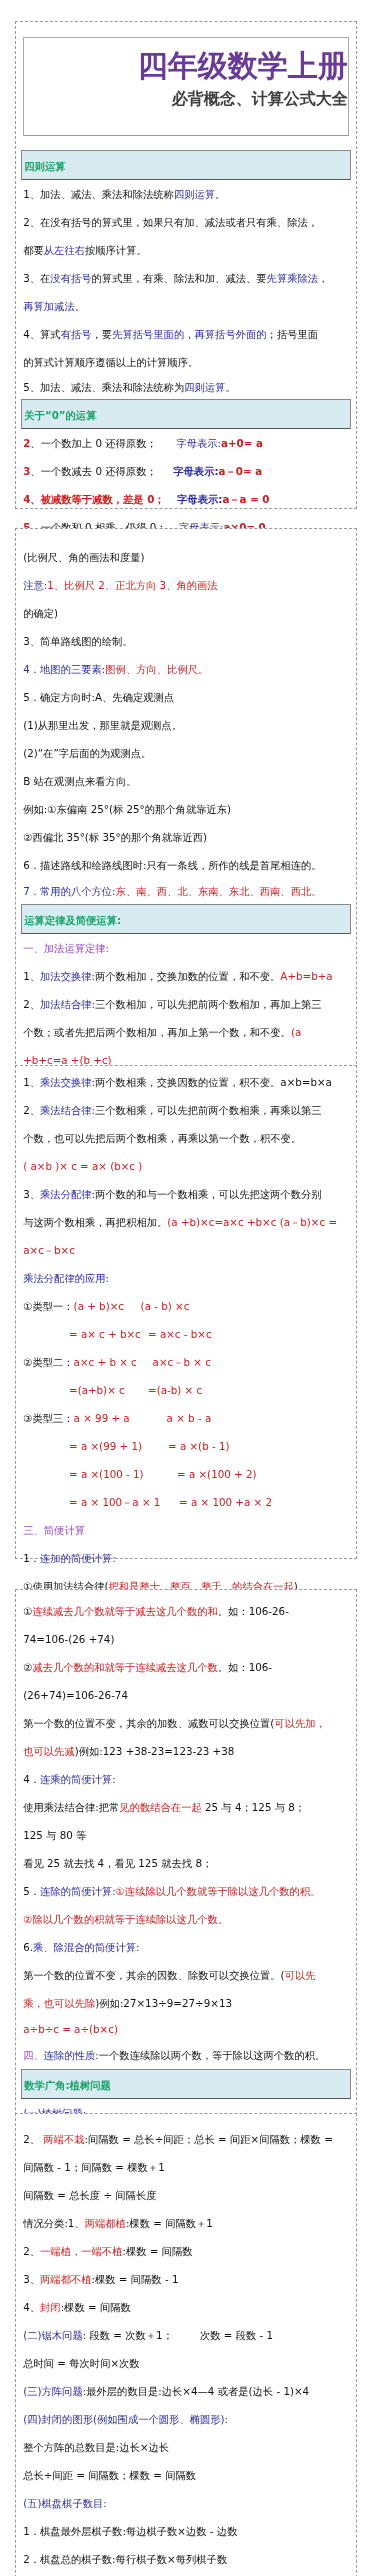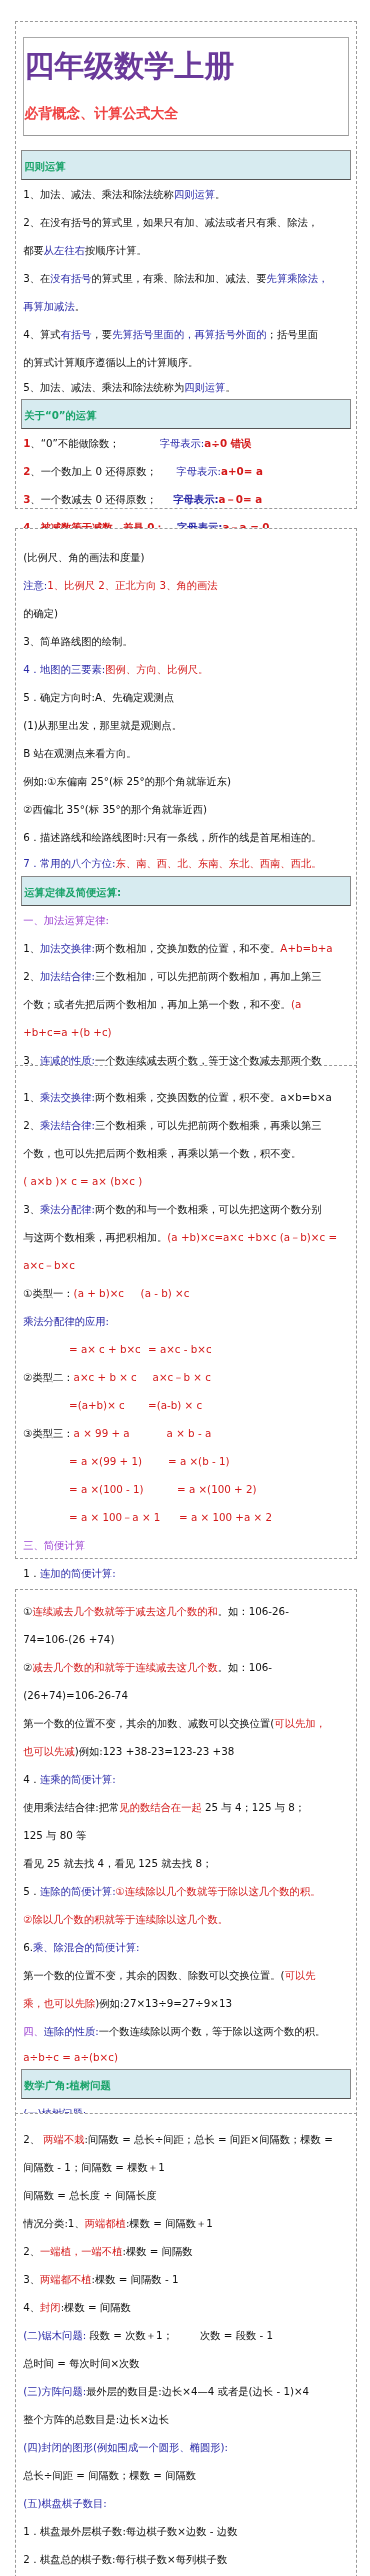--- a/index.html
+++ b/index.html
@@ -1,25 +1,25 @@
 <!DOCTYPE html>
 <html style="font-size:8.2px"><head>
 <meta charset="utf-8">
 <style>
   html, body { margin: 0; padding: 0; background: #ffffff; }
   body { width: 370px; height: 2623px; position: relative; overflow: hidden;
          font-family: "DejaVu Sans", "Liberation Sans", sans-serif; color: #111; }
   .card { position: absolute; left: 15px; width: 342px;
           border: 0.5px dashed #9a9a9a; background: #fff; box-sizing: border-box; }
   .title-box { margin: 15.5px 7.2px 0 7.2px; border: 0.5px solid #aaa; border-bottom: 1px solid #999;
-               height: 99px; text-align: left; box-sizing: border-box; }
+               height: 99px; text-align: right; box-sizing: border-box; }
   .main-title { font-family: "DejaVu Serif", "Liberation Serif", serif; font-weight: bold;
                 color: #6a3a9a; font-size: 30px; line-height: 36px; padding-top: 10.3px; letter-spacing: 0px; }
   .sub-title { font-family: "DejaVu Serif", "Liberation Serif", serif; font-weight: bold;
-               color: #ef4444; font-size: 14px; line-height: 20.6px; margin-top: 19px; }
+               color: #404040; font-size: 16px; line-height: 20.6px; margin-top: 5px; }
   .sec-head { margin: 0 5.2px; background: #d7ebf0; border: 0.5px solid #888;
               border-bottom: 1px solid #555; color: #1aa36a; font-weight: bold;
               font-size: 10.3px; height: 30px; line-height: 30px; padding-left: 2.1px; box-sizing: border-box; }
   .line { font-size: 10.3px; line-height: 28px; padding-left: 7.2px; white-space: nowrap; }
   .b { color: #2a2aa8; }
   .r { color: #d41a1a; }
   .p { color: #9b3fd1; }
   .bold { font-weight: bold; }
   .gap { display: inline-block; }
   .indent { padding-left: 53px; }
@@ -37,66 +37,66 @@
   <div class="line"><span>1、加法、减法、乘法和除法统称</span><span class="b">四则运算</span><span>。</span></div>
   <div class="line"><span>2、在没有括号的算式里，如果只有加、减法或者只有乘、除法，</span></div>
   <div class="line"><span>都要</span><span class="b">从左往右</span><span>按顺序计算。</span></div>
   <div class="line"><span>3、在</span><span class="b">没有括号</span><span>的算式里，有乘、除法和加、减法、要</span><span class="b">先算乘除法，</span></div>
   <div class="line"><span class="b">再算加减法</span><span>。</span></div>
   <div class="line"><span>4、算式</span><span class="b">有括号</span><span>，要</span><span class="b">先算括号里面的，再算括号外面的</span><span>；括号里面</span></div>
   <div class="line"><span>的算式计算顺序遵循以上的计算顺序。</span></div>
   <div class="line" style="line-height:23px"><span>5、加法、减法、乘法和除法统称为</span><span class="b">四则运算</span><span>。</span></div>
   <div class="sec-head">关于“0”的运算</div>
 
-  <div class="line"><span class="r bold">1</span><span>、“0”不能做除数；</span><span class="gap" style="width:40px"></span><span class="b">字母表示:</span><span class="r bold">a÷0 错误</span></div>
   <div class="line"><span class="r bold">2</span><span>、一个数加上 0 还得原数；</span><span class="gap" style="width:19.6px"></span><span class="b">字母表示:</span><span class="r bold">a+0= a</span></div>
   <div class="line"><span class="r bold">3</span><span>、一个数减去 0 还得原数；</span><span class="gap" style="width:16.5px"></span><span class="b bold">字母表示:</span><span class="r bold">a－0= a</span></div>
   <div class="line bold"><span class="r">4</span><span class="r">、被减数等于减数，差是 0；</span><span class="gap" style="width:12.4px"></span><span class="b">字母表示:</span><span class="r">a－a = 0</span></div>
   <div class="line"><span class="r bold">5</span><span>、一个数和 0 相乘，仍得 0；</span><span class="gap" style="width:12.4px"></span><span class="b">字母表示:</span><span class="r bold">a×0= 0</span></div>
   <div class="line"><span class="r bold">6</span><span>、0 除以任何非 0 的数，还得 0；</span><span class="b">字母表示:</span><span class="r bold">0÷a(a≠0)</span></div>
   <div class="line" style="line-height:25px"><span class="r bold">7</span><span>、0÷0 得不到固定的商;5÷0 得不到商.</span></div>
   <div class="sec-head">位置与方向</div>
   <div class="line"><span>1、根据方向和距离确定或者绘制物体的具体地点。</span></div>
 </div>
 
 <div class="card" style="top:528px;height:571px;padding-top:14px;">
   <div class="line"><span>(比例尺、角的画法和度量)</span></div>
   <div class="line"><span class="b">注意:</span><span class="r">1、比例尺  2、正北方向  3、角的画法</span></div>
   <div class="line"><span>的确定)</span></div>
   <div class="line"><span>3、简单路线图的绘制。</span></div>
   <div class="line"><span class="b">4．地图的三要素:</span><span class="r">图例、方向、比例尺。</span></div>
   <div class="line"><span>5．确定方向时:A、先确定观测点</span></div>
   <div class="line"><span>(1)从那里出发，那里就是观测点。</span></div>
+  <div class="line"><span>(2)“在”字后面的为观测点。</span></div>
   <div class="line"><span>B 站在观测点来看方向。</span></div>
   <div class="line"><span>例如:①东偏南  25°(标  25°的那个角就靠近东)</span></div>
   <div class="line"><span>②西偏北  35°(标  35°的那个角就靠近西)</span></div>
   <div class="line"><span>6．描述路线和绘路线图时:只有一条线，所作的线是首尾相连的。</span></div>
   <div class="line" style="line-height:25px"><span class="b">7．常用的八个方位:</span><span class="r">东、南、西、北、东南、东北、西南、西北。</span></div>
   <div class="sec-head">运算定律及简便运算:</div>
   <div class="line"><span class="p">一、加法运算定律:</span></div>
   <div class="line"><span>1、</span><span class="b">加法交换律:</span><span>两个数相加，交换加数的位置，和不变。</span><span class="r">A+b=b+a</span></div>
   <div class="line"><span>2、</span><span class="b">加法结合律:</span><span>三个数相加，可以先把前两个数相加，再加上第三</span></div>
   <div class="line"><span>个数；或者先把后两个数相加，再加上第一个数，和不变。</span><span class="r">(a</span></div>
   <div class="line"><span class="r">+b+c=a +(b +c)</span></div>
   <div class="line"><span>3、</span><span class="b">连减的性质:</span><span>一个数连续减去两个数，等于这个数减去那两个数</span></div>
   <div class="line"><span>的和。</span><span class="r">a-b-c=a-(b +c)</span></div>
   <div class="line"><span class="p">二、乘法运算定律:</span></div>
 </div>
 
-<div class="card" style="top:1065px;height:494px;padding-top:17px;">
+<div class="card" style="top:1065px;height:494px;padding-top:2px;">
   <div class="line"><span>1、</span><span class="b">乘法交换律:</span><span>两个数相乘，交换因数的位置，积不变。a×b=b×a</span></div>
   <div class="line"><span>2、</span><span class="b">乘法结合律:</span><span>三个数相乘，可以先把前两个数相乘，再乘以第三</span></div>
   <div class="line"><span>个数，也可以先把后两个数相乘，再乘以第一个数，积不变。</span></div>
   <div class="line"><span class="r">( a×b )× c  = a× (b×c )</span></div>
   <div class="line"><span>3、</span><span class="b">乘法分配律:</span><span>两个数的和与一个数相乘，可以先把这两个数分别</span></div>
   <div class="line"><span>与这两个数相乘，再把积相加。</span><span class="r">(a +b)×c=a×c +b×c    (a－b)×c =</span></div>
   <div class="line"><span class="r">a×c－b×c</span></div>
+  <div class="line"><span class="b">乘法分配律的应用:</span></div>
+
   <div class="line"><span>①类型一：</span><span class="r" style="display:inline-block;width:67px">(a + b)×c</span><span class="r">(a - b) ×c</span></div>
-
-  <div class="line"><span class="b">乘法分配律的应用:</span></div>
   <div class="line indent"><span class="r" style="display:inline-block;width:79px">= a× c + b×c</span><span class="r">= a×c - b×c</span></div>
   <div class="line"><span>②类型二：</span><span class="r" style="display:inline-block;width:79px">a×c + b × c</span><span class="r">a×c－b × c</span></div>
   <div class="line indent"><span class="r" style="display:inline-block;width:79px">=(a+b)× c</span><span class="r">=(a-b) × c</span></div>
   <div class="line"><span>③类型三：</span><span class="r" style="display:inline-block;width:93px">a × 99 + a</span><span class="r">a × b - a</span></div>
   <div class="line indent"><span class="r" style="display:inline-block;width:99px">= a ×(99 + 1)</span><span class="r">= a ×(b - 1)</span></div>
   <div class="line indent"><span class="r" style="display:inline-block;width:108px">= a ×(100 - 1)</span><span class="r">= a ×(100 + 2)</span></div>
   <div class="line indent"><span class="r" style="display:inline-block;width:110px">= a × 100－a × 1</span><span class="r">= a × 100 +a × 2</span></div>
 
   <div class="line"><span class="p">三、简便计算</span></div>
   <div class="line"><span>1．</span><span class="b">连加的简便计算:</span></div>
@@ -115,41 +115,41 @@
   <div class="line"><span class="r">也可以先减</span><span>)例如:123 +38-23=123-23 +38</span></div>
   <div class="line"><span>4．</span><span class="b">连乘的简便计算:</span></div>
   <div class="line"><span>使用乘法结合律:把常</span><span class="r">见的数结合在一起</span><span>  25 与  4；125 与  8；</span></div>
   <div class="line"><span>125 与  80    等</span></div>
   <div class="line"><span>看见  25 就去找  4，看见  125 就去找  8；</span></div>
   <div class="line"><span>5．</span><span class="b">连除的简便计算:</span><span class="r">①连续除以几个数就等于除以这几个数的积。</span></div>
   <div class="line"><span class="r">②除以几个数的积就等于连续除以这几个数。</span></div>
   <div class="line"><span>6.</span><span class="b">乘、除混合的简便计算:</span></div>
   <div class="line"><span>第一个数的位置不变，其余的因数、除数可以交换位置。(</span><span class="r">可以先</span></div>
   <div class="line"><span class="r">乘，也可以先除</span><span>)例如:27×13÷9=27÷9×13</span></div>
+  <div class="line" style="line-height:24px"><span class="r">a÷b÷c = a÷(b×c)</span></div>
   <div class="line"><span class="p">四、</span><span class="b">连除的性质:</span><span>一个数连续除以两个数，等于除以这两个数的积。</span></div>
-  <div class="line" style="line-height:24px"><span class="r">a÷b÷c = a÷(b×c)</span></div>
   <div class="sec-head">数学广角:植树问题</div>
   <div class="line"><span class="b">(一)植树问题:</span></div>
   <div class="line"><span>1、 </span><span class="r">两端要栽</span><span>:间隔数 = 总长÷间距；总长 = 间距×间隔数；棵数 =</span></div>
   <div class="line"><span>间隔数＋1；间隔数 = 棵数 - 1</span></div>
 </div>
 
 <div class="card" style="top:2113px;height:495px;padding-top:11.3px;">
   <div class="line"><span>2、 </span><span class="r">两端不栽</span><span>:间隔数 = 总长÷间距；总长 = 间距×间隔数；棵数 =</span></div>
   <div class="line"><span>间隔数 - 1；间隔数 = 棵数＋1</span></div>
   <div class="line"><span>间隔数 = 总长度 ÷ 间隔长度</span></div>
   <div class="line"><span>情况分类:1、</span><span class="r">两端都植</span><span>:棵数 = 间隔数＋1</span></div>
   <div class="line"><span>2、</span><span class="r">一端植，一端不植</span><span>:棵数 = 间隔数</span></div>
   <div class="line"><span>3、</span><span class="r">两端都不植</span><span>:棵数 = 间隔数 - 1</span></div>
   <div class="line"><span>4、</span><span class="r">封闭</span><span>:棵数 = 间隔数</span></div>
   <div class="line"><span class="b">(二)锯木问题:</span><span> 段数 = 次数＋1；</span><span class="gap" style="width:27px"></span><span>次数 = 段数 - 1</span></div>
   <div class="line"><span>总时间 = 每次时间×次数</span></div>
   <div class="line"><span class="b">(三)方阵问题:</span><span>最外层的数目是:边长×4—4 或者是(边长 - 1)×4</span></div>
+  <div class="line"><span class="b">(四)封闭的图形(例如围成一个圆形、椭圆形):</span></div>
   <div class="line"><span>整个方阵的总数目是:边长×边长</span></div>
-  <div class="line"><span class="b">(四)封闭的图形(例如围成一个圆形、椭圆形):</span></div>
   <div class="line"><span>总长÷间距 = 间隔数；棵数 = 间隔数</span></div>
   <div class="line"><span class="b">(五)棋盘棋子数目:</span></div>
   <div class="line"><span>1．棋盘最外层棋子数:每边棋子数×边数 - 边数</span></div>
   <div class="line"><span>2．棋盘总的棋子数:每行棋子数×每列棋子数</span></div>
   <div class="line"></div>
 
 </div>
 
 
 </body></html>

